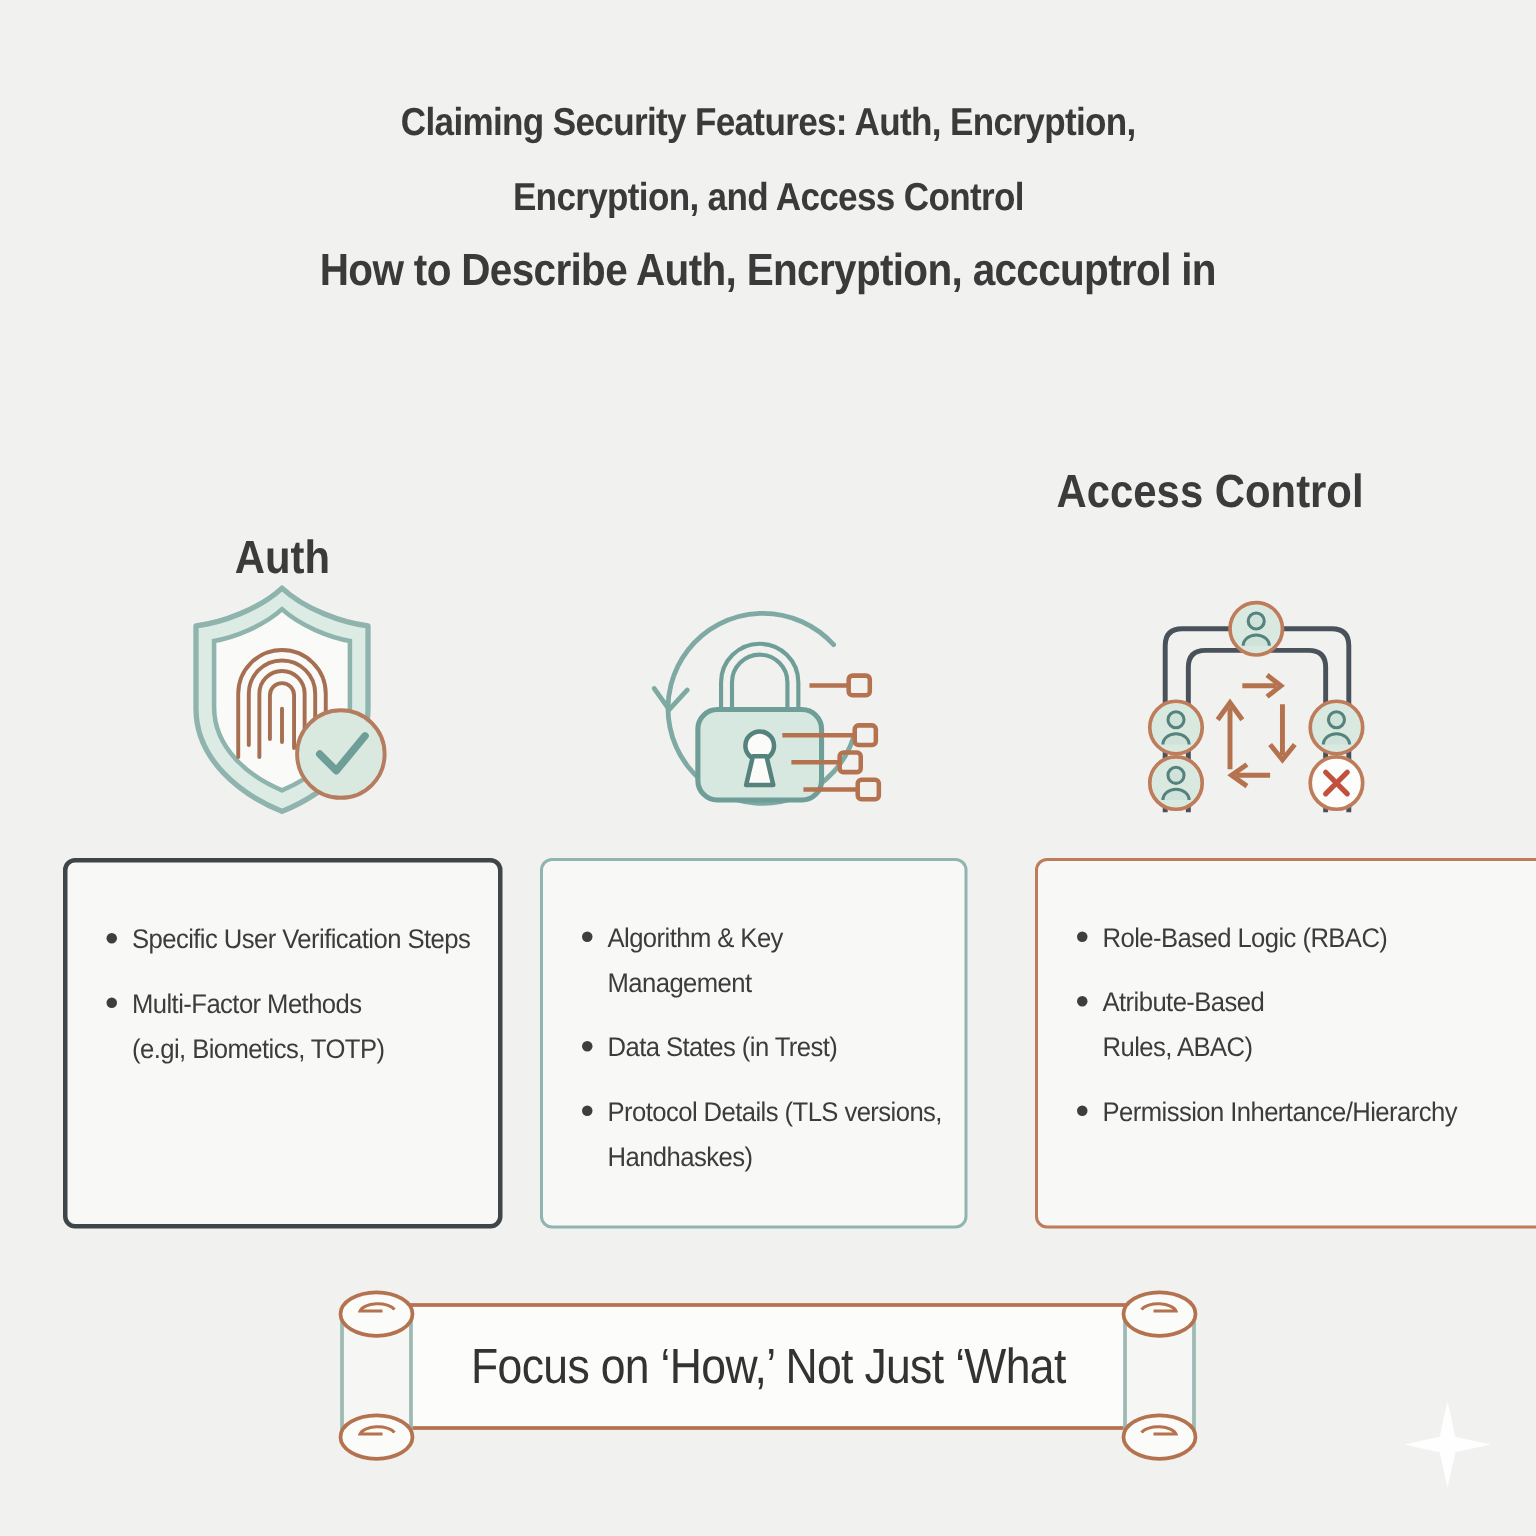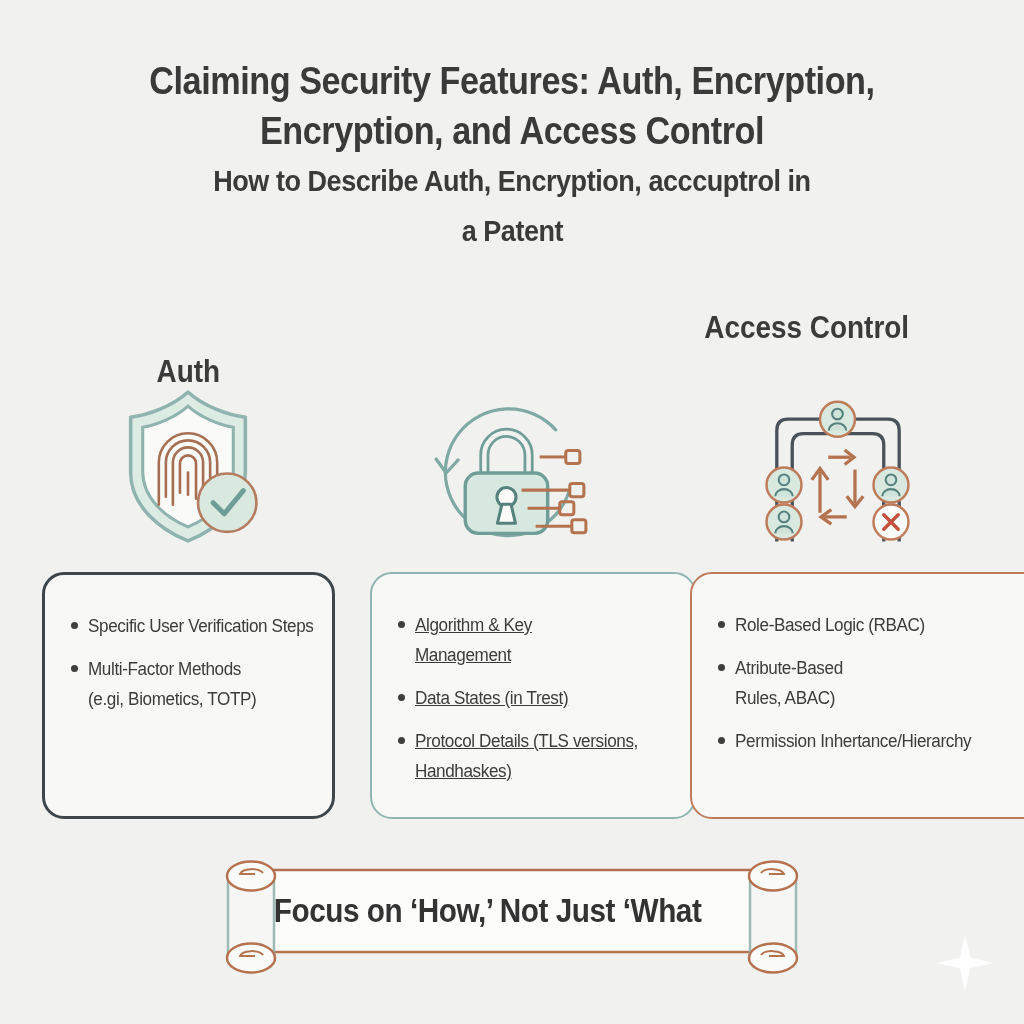--- a/index.html
+++ b/index.html
@@ -19,74 +19,73 @@
   body { font-family:"Liberation Sans", sans-serif; }
   .canvas {
     position:relative; width:1024px; height:1024px;
     background:var(--background); overflow:hidden; color:var(--text);
   }
   .cond { display:inline-block; transform:scaleX(0.9); transform-origin:center; white-space:pre; }
 
   
   .title-block { position:absolute; top:56px; left:0; width:1024px; text-align:center; }
   .title-row { line-height:50px; font-weight:700; color:var(--text); }
-  .title-row.main { font-size:38px; letter-spacing:-0.5px;text-decoration:underline; }
+  .title-row.main { font-size:26px; letter-spacing:-0.5px;text-decoration:underline; }
   .title-row.sub  { font-size:30px; letter-spacing:-0.5px; }
 
   
   .col-header { position:absolute; top:310px; text-align:center; font-size:31px; font-weight:700; color:#3b3b3b; }
   .col-header.c1 { left:42px;  width:293px;margin-top:44px; }
   .col-header.c2 { left:370px; width:285px; }
   .col-header.c3 { left:659px; width:295px; }
 
   
   .icon-box { position:absolute; top:384px; width:186px; height:166px; display:flex; align-items:center; justify-content:center; }
   .icon-box.i1 { left:95px; }
   .icon-box.i2 { left:419px; }
   .icon-box.i3 { left:745px; }
 
   
-  .card { position:absolute; top:572px; height:247px; border-radius:22px; background:var(--card-background); }
+  .card { position:absolute; top:572px; height:247px; border-radius:8px; background:var(--card-background); }
   .card.c1 { left:42px;  width:293px; border:3px solid var(--auth-border); }
-  .card.c2 { left:370px; width:326px; border:2.5px solid var(--encryption-border);text-decoration:underline; }
+  .card.c2 { left:360px; width:285px; border:2.5px solid var(--encryption-border); }
   .card.c3 { left:690px; width:354px; border:2.5px solid var(--access-border); }
   .card ul { list-style:none; padding:36px 8px 0 26px; }
   .card li { display:flex; gap:10px; margin-bottom:13px; }
   .dot { width:7px; height:7px; border-radius:50%; background:#3e3e3e; margin-top:11px; flex:0 0 auto; }
   .bullet-text {
     white-space:pre; font-size:18px; line-height:30px; letter-spacing:-0.4px;
     color:#3c3c3c; display:inline-block; transform:scaleX(0.95); transform-origin:left center;
   }
 
   
   .banner { position:absolute; left:202px; top:846px; width:620px; height:140px; }
   .banner svg { position:absolute; inset:0; }
   .banner-text {
     position:absolute; left:48px; top:24px; width:524px; height:82px;
-    display:flex; align-items:center; 
-    font-size:33px; font-weight:700; letter-spacing:-0.5px; color:#333;
+    display:flex; align-items:center; justify-content:center;
+    font-size:33px; font-weight:400; letter-spacing:-0.5px; color:#333;
   }
 
   
   .sparkle {
     position:absolute; left:936px; top:934px; width:58px; height:58px; background:#ffffff;
     clip-path:polygon(50% 0%, 59% 41%, 100% 50%, 59% 59%, 50% 100%, 41% 59%, 0% 50%, 41% 41%);
     opacity:0.9; filter:blur(0.6px);
   }
 </style>
 </head>
 <body>
 
 <div class="canvas">
 
   <div class="title-block">
     <div class="title-row main"><span class="cond">Claiming Security Features: Auth, Encryption,</span></div>
     <div class="title-row main"><span class="cond">Encryption, and Access Control</span></div>
     <div class="title-row sub"><span class="cond">How to Describe Auth, Encryption, acccuptrol in</span></div>
-    <div class="title-row sub"><span class="cond">a Patent</span></div>
   </div>
 
   <div class="col-header c1"><span class="cond">Auth</span></div>
   <div class="col-header c3"><span class="cond">Access Control</span></div>
 
   <div class="icon-box i1">
     <svg width="186" height="166" viewBox="0 0 170 165">
       <path d="M85,8 C70,22 45,31 28,33 L28,88 C28,122 58,145 85,156 C112,145 142,122 142,88 L142,33 C125,31 100,22 85,8 Z" fill="#dcebe3" stroke="#8fb3ad" stroke-width="3.5" stroke-linejoin="round"></path>
       <path d="M85,22 C73,33 53,41 40,43 L40,87 C40,114 63,133 85,142 C107,133 130,114 130,87 L130,43 C117,41 97,33 85,22 Z" fill="#fafaf8" stroke="#8fb3ad" stroke-width="3"></path>
       <g stroke="#a76f52" stroke-width="2.6" fill="none" stroke-linecap="round">

